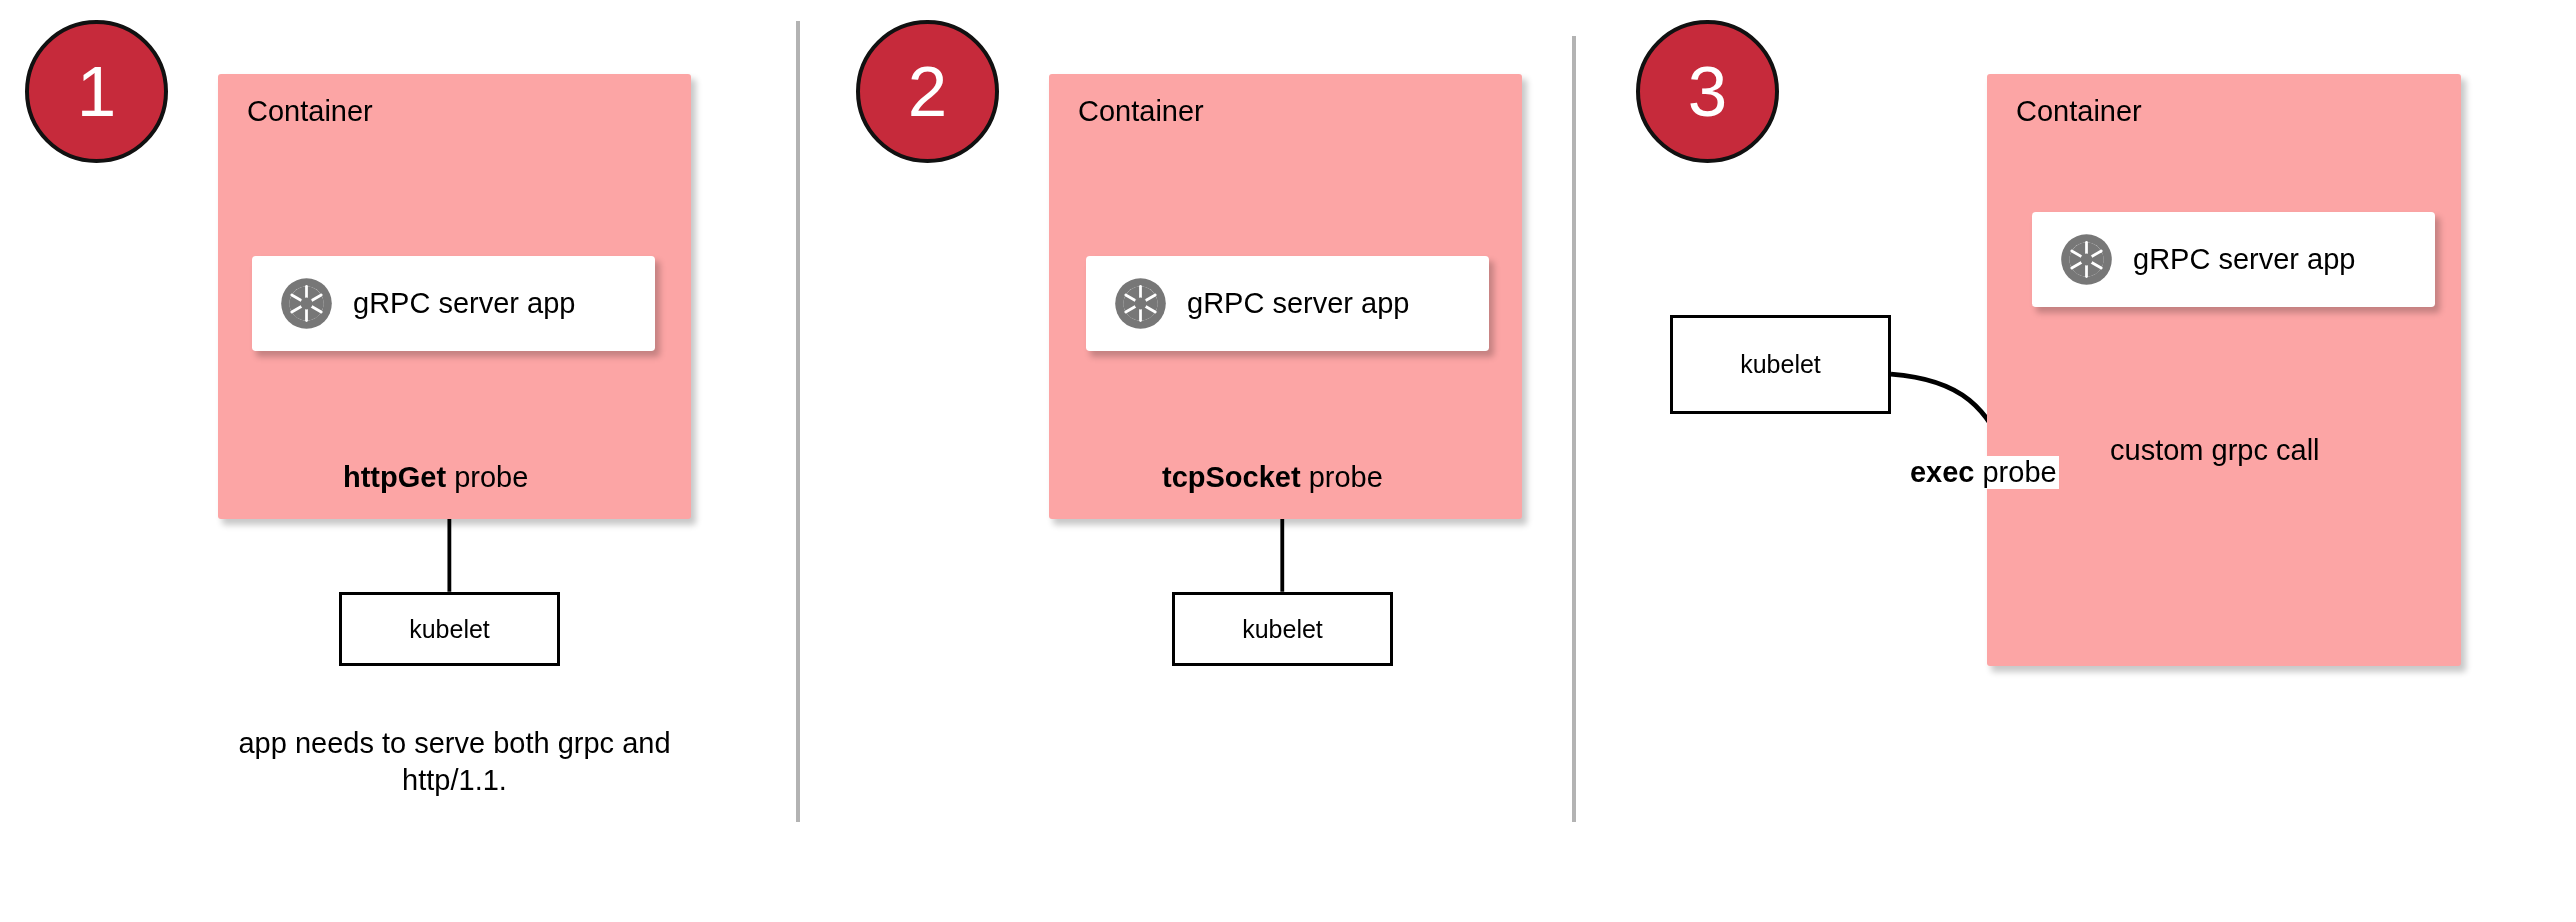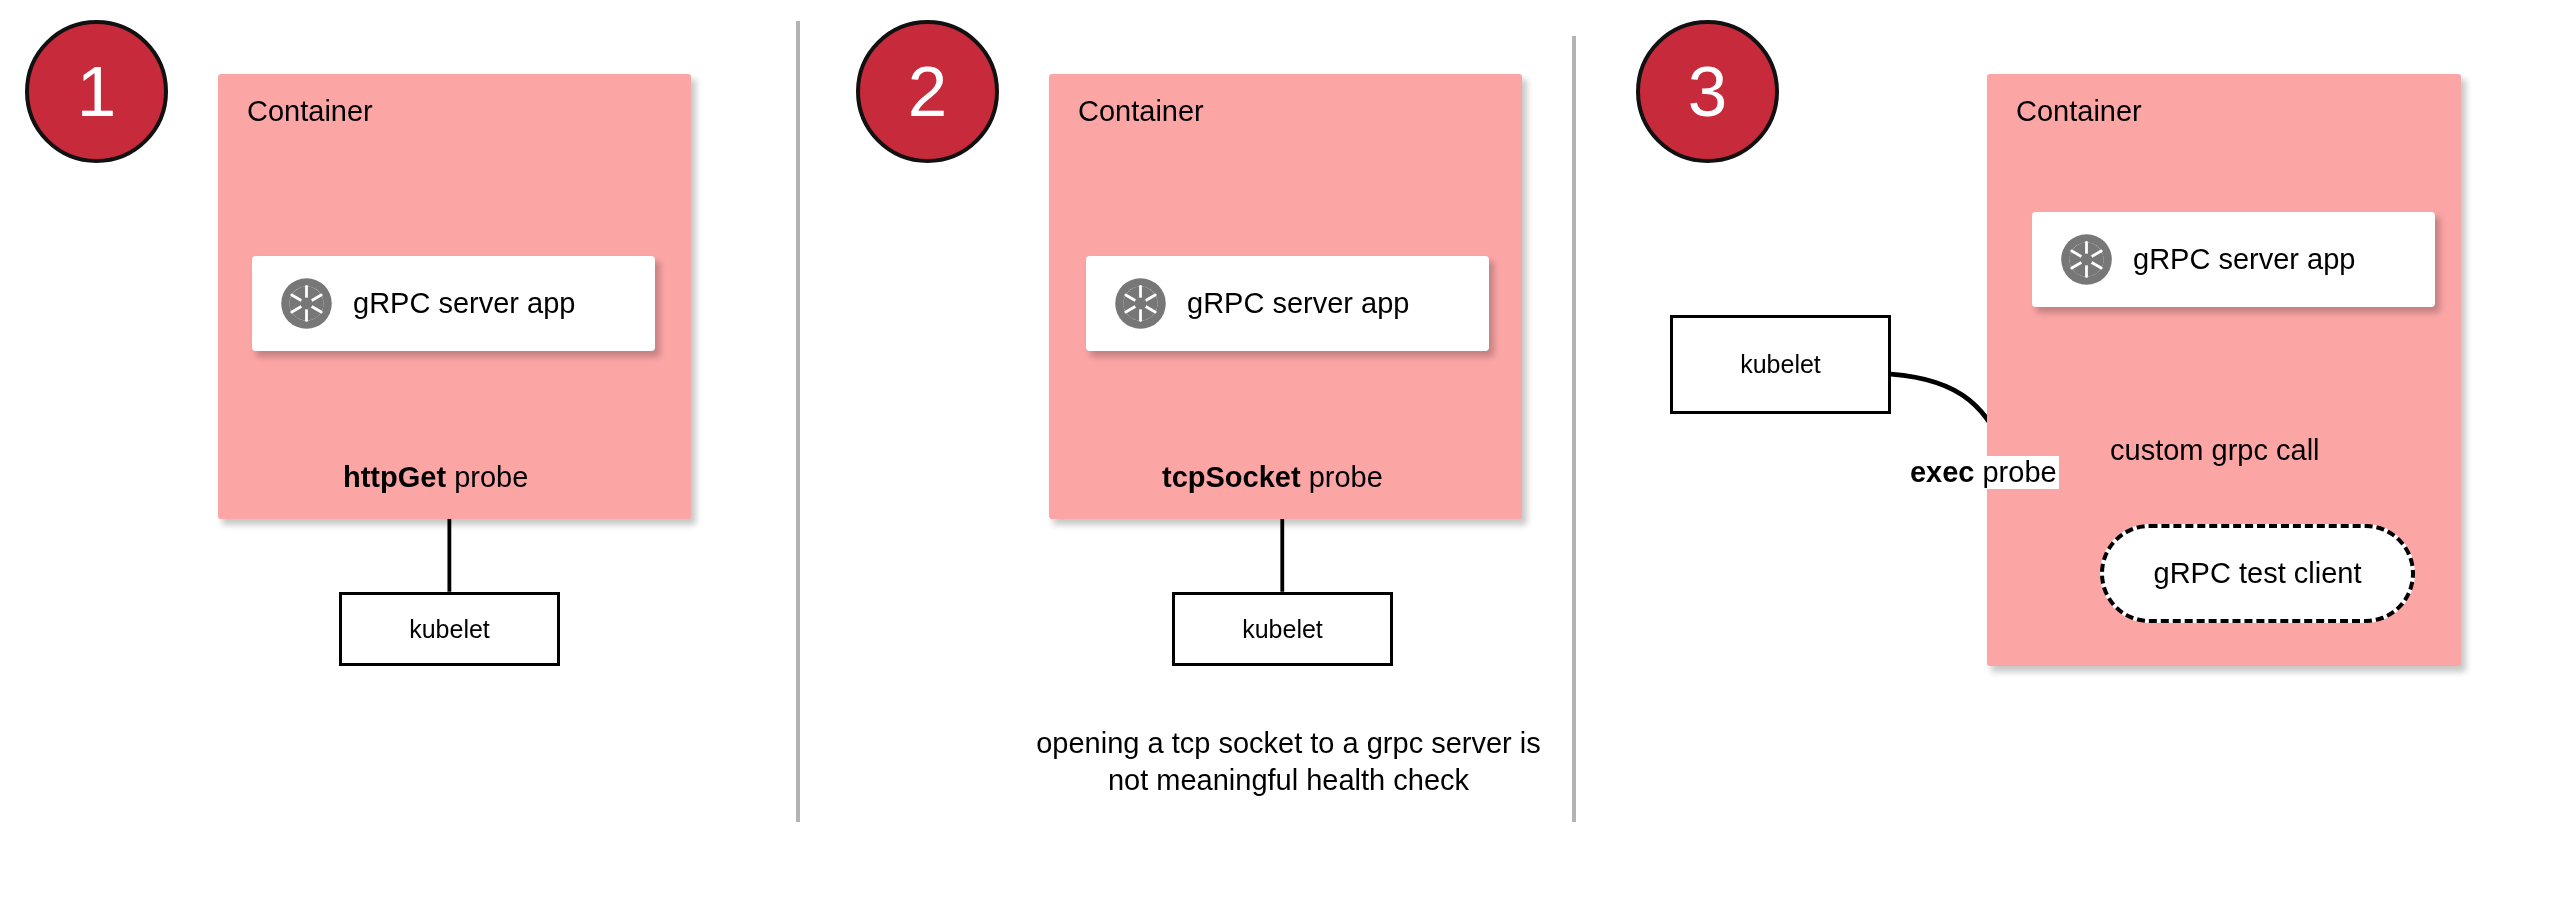--- a/index.html
+++ b/index.html
@@ -236,20 +236,21 @@
     </svg>
     <span class="app-label">gRPC server app</span>
   </div>
 
   <div class="probe-label" id="probe-label-1">
     <b>httpGet</b><span> probe</span>
   </div>
 
   <div class="kubelet-box" id="kubelet-1">kubelet</div>
 
+  <div class="caption" id="caption-1">app needs to serve both grpc and http/1.1.</div>
 
   <div class="badge" id="badge-2">2</div>
 
   <div class="container-box" id="container-2">
     <div class="container-label">Container</div>
   </div>
 
   <div class="app-card" id="app-card-2">
     <svg class="grpc-icon" viewBox="0 0 100 100">
       <circle cx="50" cy="50" r="46" fill="#777777"></circle>
@@ -274,21 +275,20 @@
     </svg>
     <span class="app-label">gRPC server app</span>
   </div>
 
   <div class="probe-label" id="probe-label-2">
     <b>tcpSocket</b><span> probe</span>
   </div>
 
   <div class="kubelet-box" id="kubelet-2">kubelet</div>
 
-  <div class="caption" id="caption-2">opening a tcp socket to a grpc server is not meaningful health check</div>
 
   <div class="badge" id="badge-3">3</div>
 
   <div class="container-box" id="container-3">
     <div class="container-label">Container</div>
   </div>
 
   <div class="app-card" id="app-card-3">
     <svg class="grpc-icon" viewBox="0 0 100 100">
       <circle cx="50" cy="50" r="46" fill="#777777"></circle>
@@ -315,17 +315,16 @@
   </div>
 
   <div class="kubelet-box" id="kubelet-3">kubelet</div>
 
   <div class="probe-label" id="probe-label-3">
     <b>exec</b><span> probe</span>
   </div>
 
   <div id="custom-call-label">custom grpc call</div>
 
-  <div id="test-client">gRPC test client</div>
 
 
 </div>
 
 
 </body></html>

